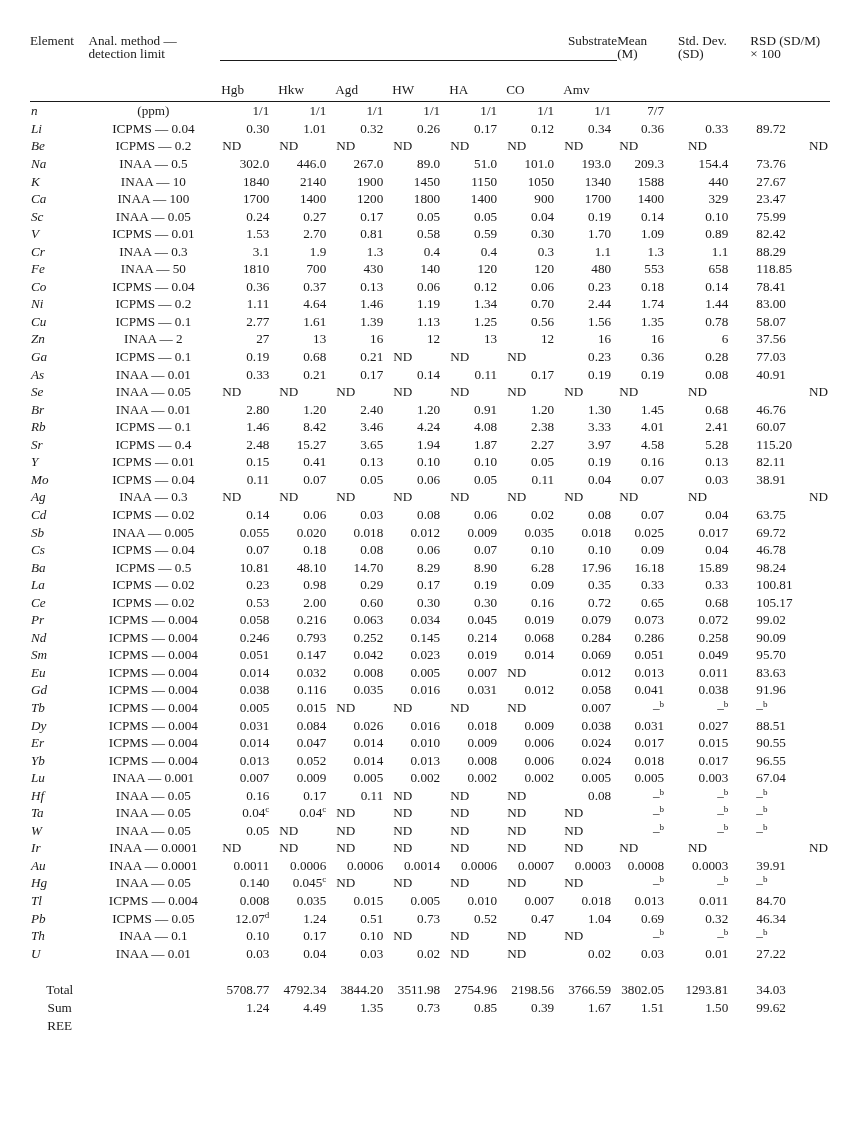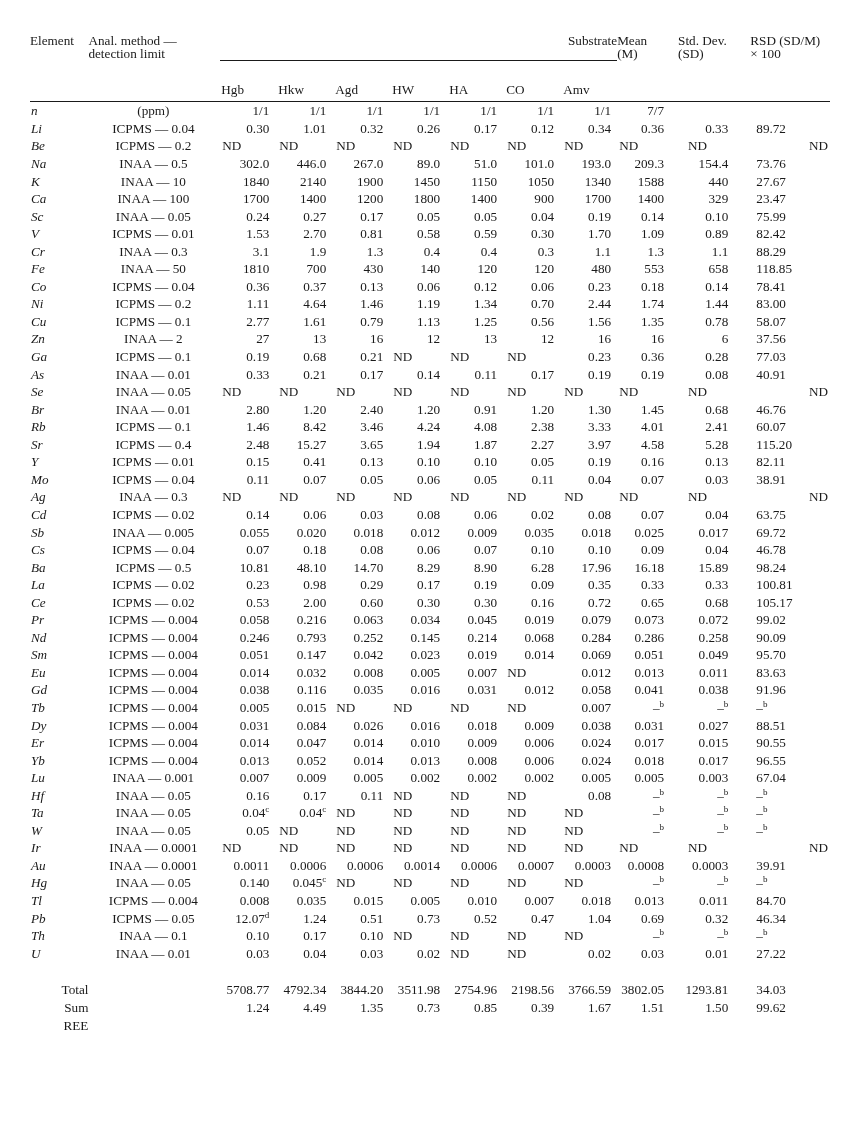--- a/index.html
+++ b/index.html
@@ -150,21 +150,21 @@
     height: 17.8px;
     white-space: nowrap;
   }
   .spacer-row td {
     height: 19px !important;
     font-size: 0;
     line-height: 0;
     padding: 0 !important;
   }
   .sum-label {
-    text-align: right;
+    text-align: center;
     padding-left: 1px !important;
   }
 </style>
 </head>
 <body>
 
 <div id="table-root">
   <table class="data-table">
     <colgroup>
       <col class="c-element">
@@ -388,21 +388,21 @@
           <td class="val">2.44</td>
           <td class="val mean">1.74</td>
           <td class="val sd">1.44</td>
           <td class="val rsd">83.00</td>
         </tr>
         <tr>
           <td class="el-name">Cu</td>
           <td class="method">ICPMS — 0.1</td>
           <td class="val">2.77</td>
           <td class="val">1.61</td>
-          <td class="val">0.79</td>
+          <td class="val">1.39</td>
           <td class="val">1.13</td>
           <td class="val">1.25</td>
           <td class="val">0.56</td>
           <td class="val">1.56</td>
           <td class="val mean">1.35</td>
           <td class="val sd">0.78</td>
           <td class="val rsd">58.07</td>
         </tr>
         <tr>
           <td class="el-name">Zn</td>

